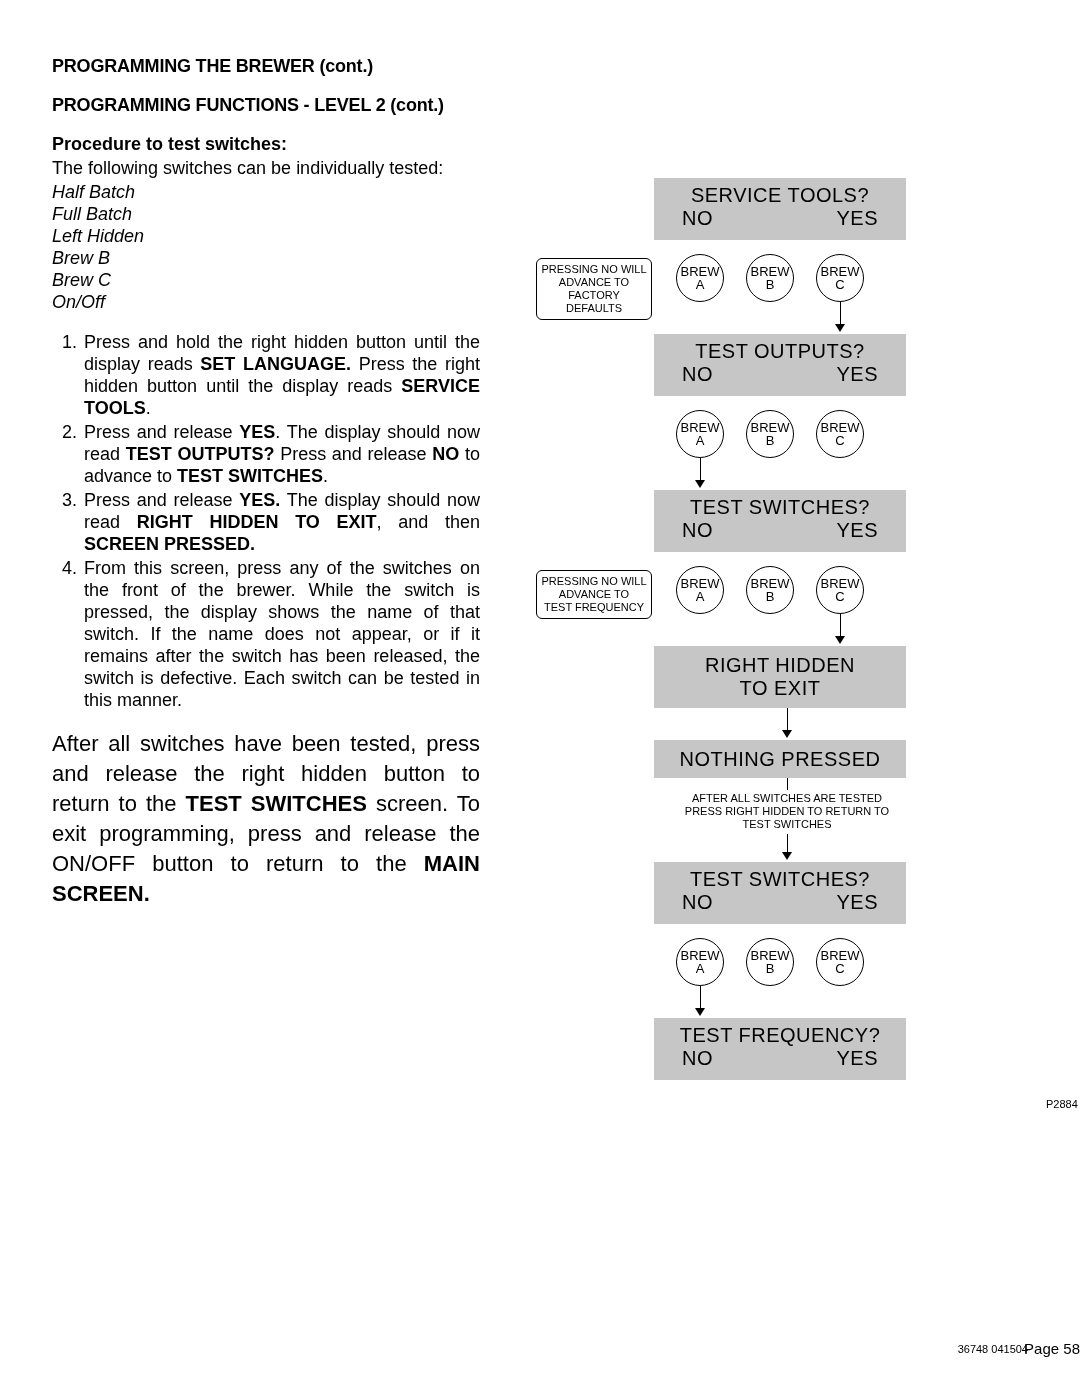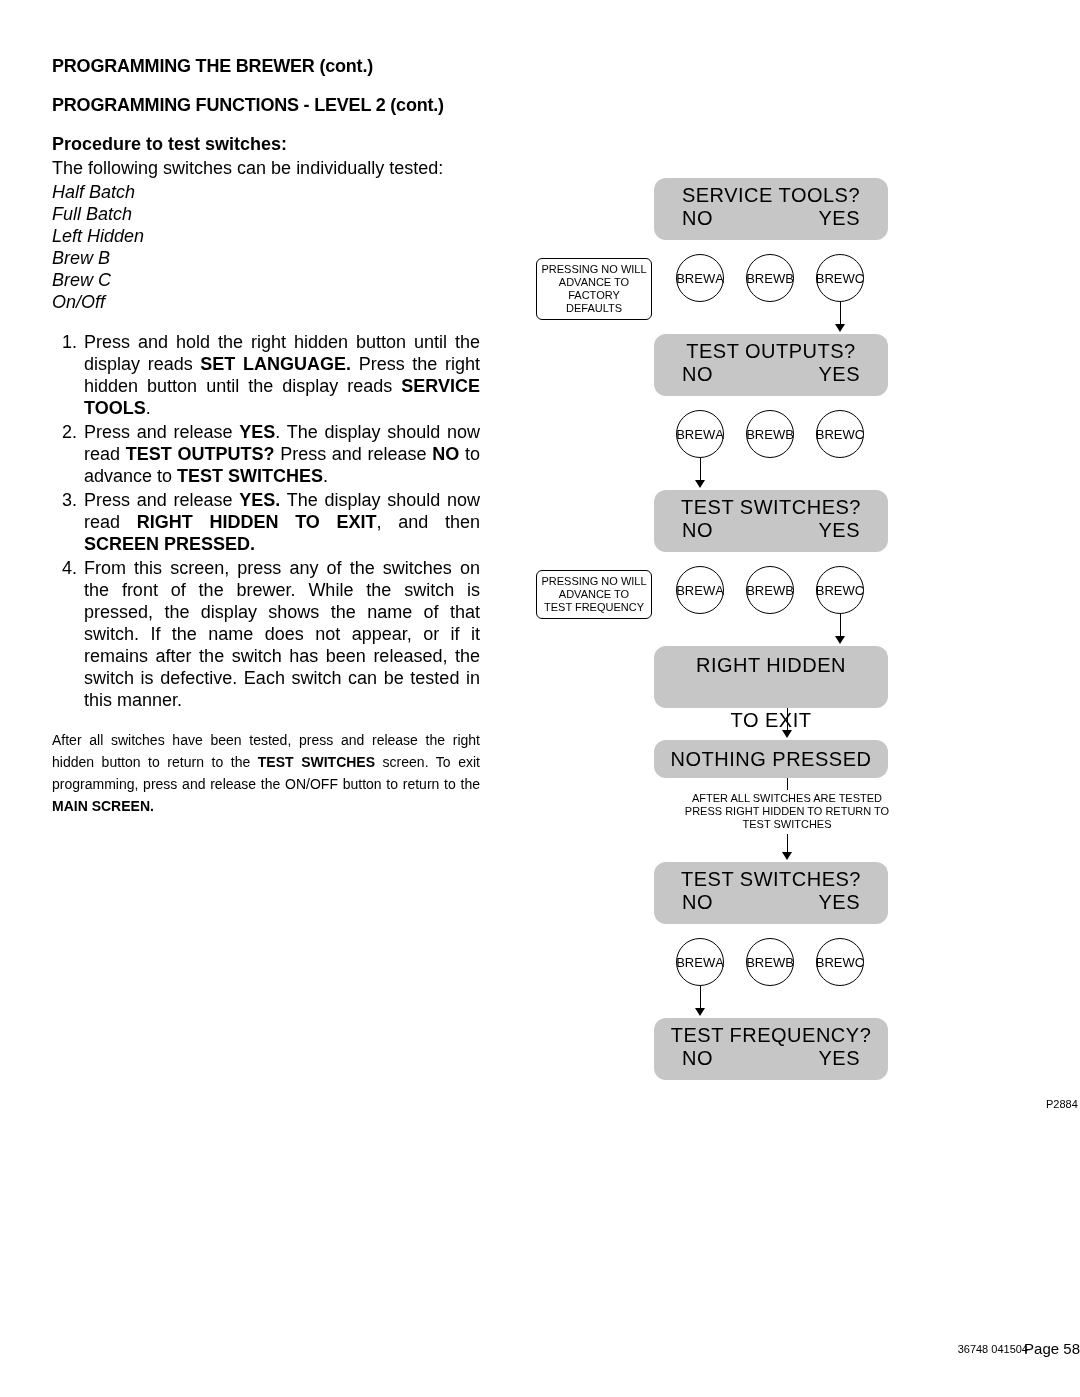--- a/index.html
+++ b/index.html
@@ -6,46 +6,46 @@
   html, body { width: 1080px; background: #fff; font-family: Arial, Helvetica, sans-serif; color: #000; }
   .page { position: relative; width: 1080px; height: 1397px; padding: 56px 52px 0 52px; }
   .col-left { position: absolute; left: 52px; top: 56px; width: 428px; }
   .h1 { font-size: 18px; font-weight: bold; margin-bottom: 18px; letter-spacing: -0.2px; }
   .h2 { font-size: 18px; font-weight: bold; margin-bottom: 18px; letter-spacing: -0.2px; }
   .h3 { font-size: 18px; font-weight: bold; margin-bottom: 2px; }
   .p-intro { font-size: 18px; line-height: 22px; margin-bottom: 2px; }
   .switch-list { font-size: 18px; line-height: 22px; margin-bottom: 18px; font-style: italic; }
   .ol { list-style: decimal; padding-left: 30px; font-size: 18px; line-height: 22px; }
   .ol li { margin-bottom: 2px; padding-left: 2px; text-align: justify; }
-  .aftertext { font-size: 14px; line-height: 22px; margin-top: 18px; text-align: justify; }
+  .aftertext { font-size: 22px; line-height: 30px; margin-top: 18px; text-align: justify; }
   .bold { font-weight: bold; }
 
   .col-right { position: absolute; left: 484px; top: 122px; width: 556px; }
 
   
   .flow { position: relative; width: 556px; }
 
   .screen-box {
     position: absolute;
-    width: 234px; height: 62px;
+    width: 252px; height: 62px;
     background: #c6c6c6;
-    border-radius: 12px;
+    border-radius: 0;
     text-align: center;
     font-family: Arial, Helvetica, sans-serif;
   }
   .screen-box.single { height: 38px; display:flex; align-items:center; justify-content:center; }
   .screen-title { font-size: 20px; padding-top: 6px; letter-spacing: 0.5px; }
   .no-yes { display: flex; justify-content: space-between; padding: 0 28px 6px 28px; font-size: 20px; letter-spacing: 0.5px; }
   .single-txt { font-size: 20px; letter-spacing: 0.5px; }
 
   .buttons-row { position: absolute; display: flex; gap: 22px; }
   .circle-btn {
     width: 48px; height: 48px; border-radius: 50%;
     border: 1.4px solid #000; background: #fff;
-    display: flex; align-items: center; justify-content: center;
+    display: flex; flex-direction: column; align-items: center; justify-content: center;
     font-size: 13px; line-height: 13px; text-align: center;
   }
 
   .note-box {
     position: absolute; width: 116px; border: 1.4px solid #000; border-radius: 6px;
     font-size: 11px; line-height: 13px; text-align: center; padding: 4px 4px;
     background: #fff;
   }
 
   .tiny-note { position:absolute; font-size: 11px; line-height:13px; text-align:center; }
@@ -176,21 +176,21 @@
           <span>BREW</span>
           <span>C</span>
         </div>
     </div>
 
     <div class="vline" style="left:304px; top:436px; height:24px;"></div>
     <div class="arrow-head" style="left:299px; top:458px;"></div>
 
     <div class="screen-box" style="left:118px; top:468px;">
       <div class="screen-title" style="padding-top:8px;">RIGHT HIDDEN</div>
-      <div class="screen-title" style="padding-top:0;margin-top:32px;">TO EXIT</div>
+      <div class="screen-title" style="padding-top:0;">TO EXIT</div>
     </div>
 
     <div class="vline" style="left:251px; top:530px; height:24px;"></div>
     <div class="arrow-head" style="left:246px; top:552px;"></div>
 
     <div class="screen-box single" style="left:118px; top:562px;">
       <div class="single-txt">NOTHING PRESSED</div>
     </div>
 
     <div class="vline" style="left:251px; top:600px; height:12px;"></div>

